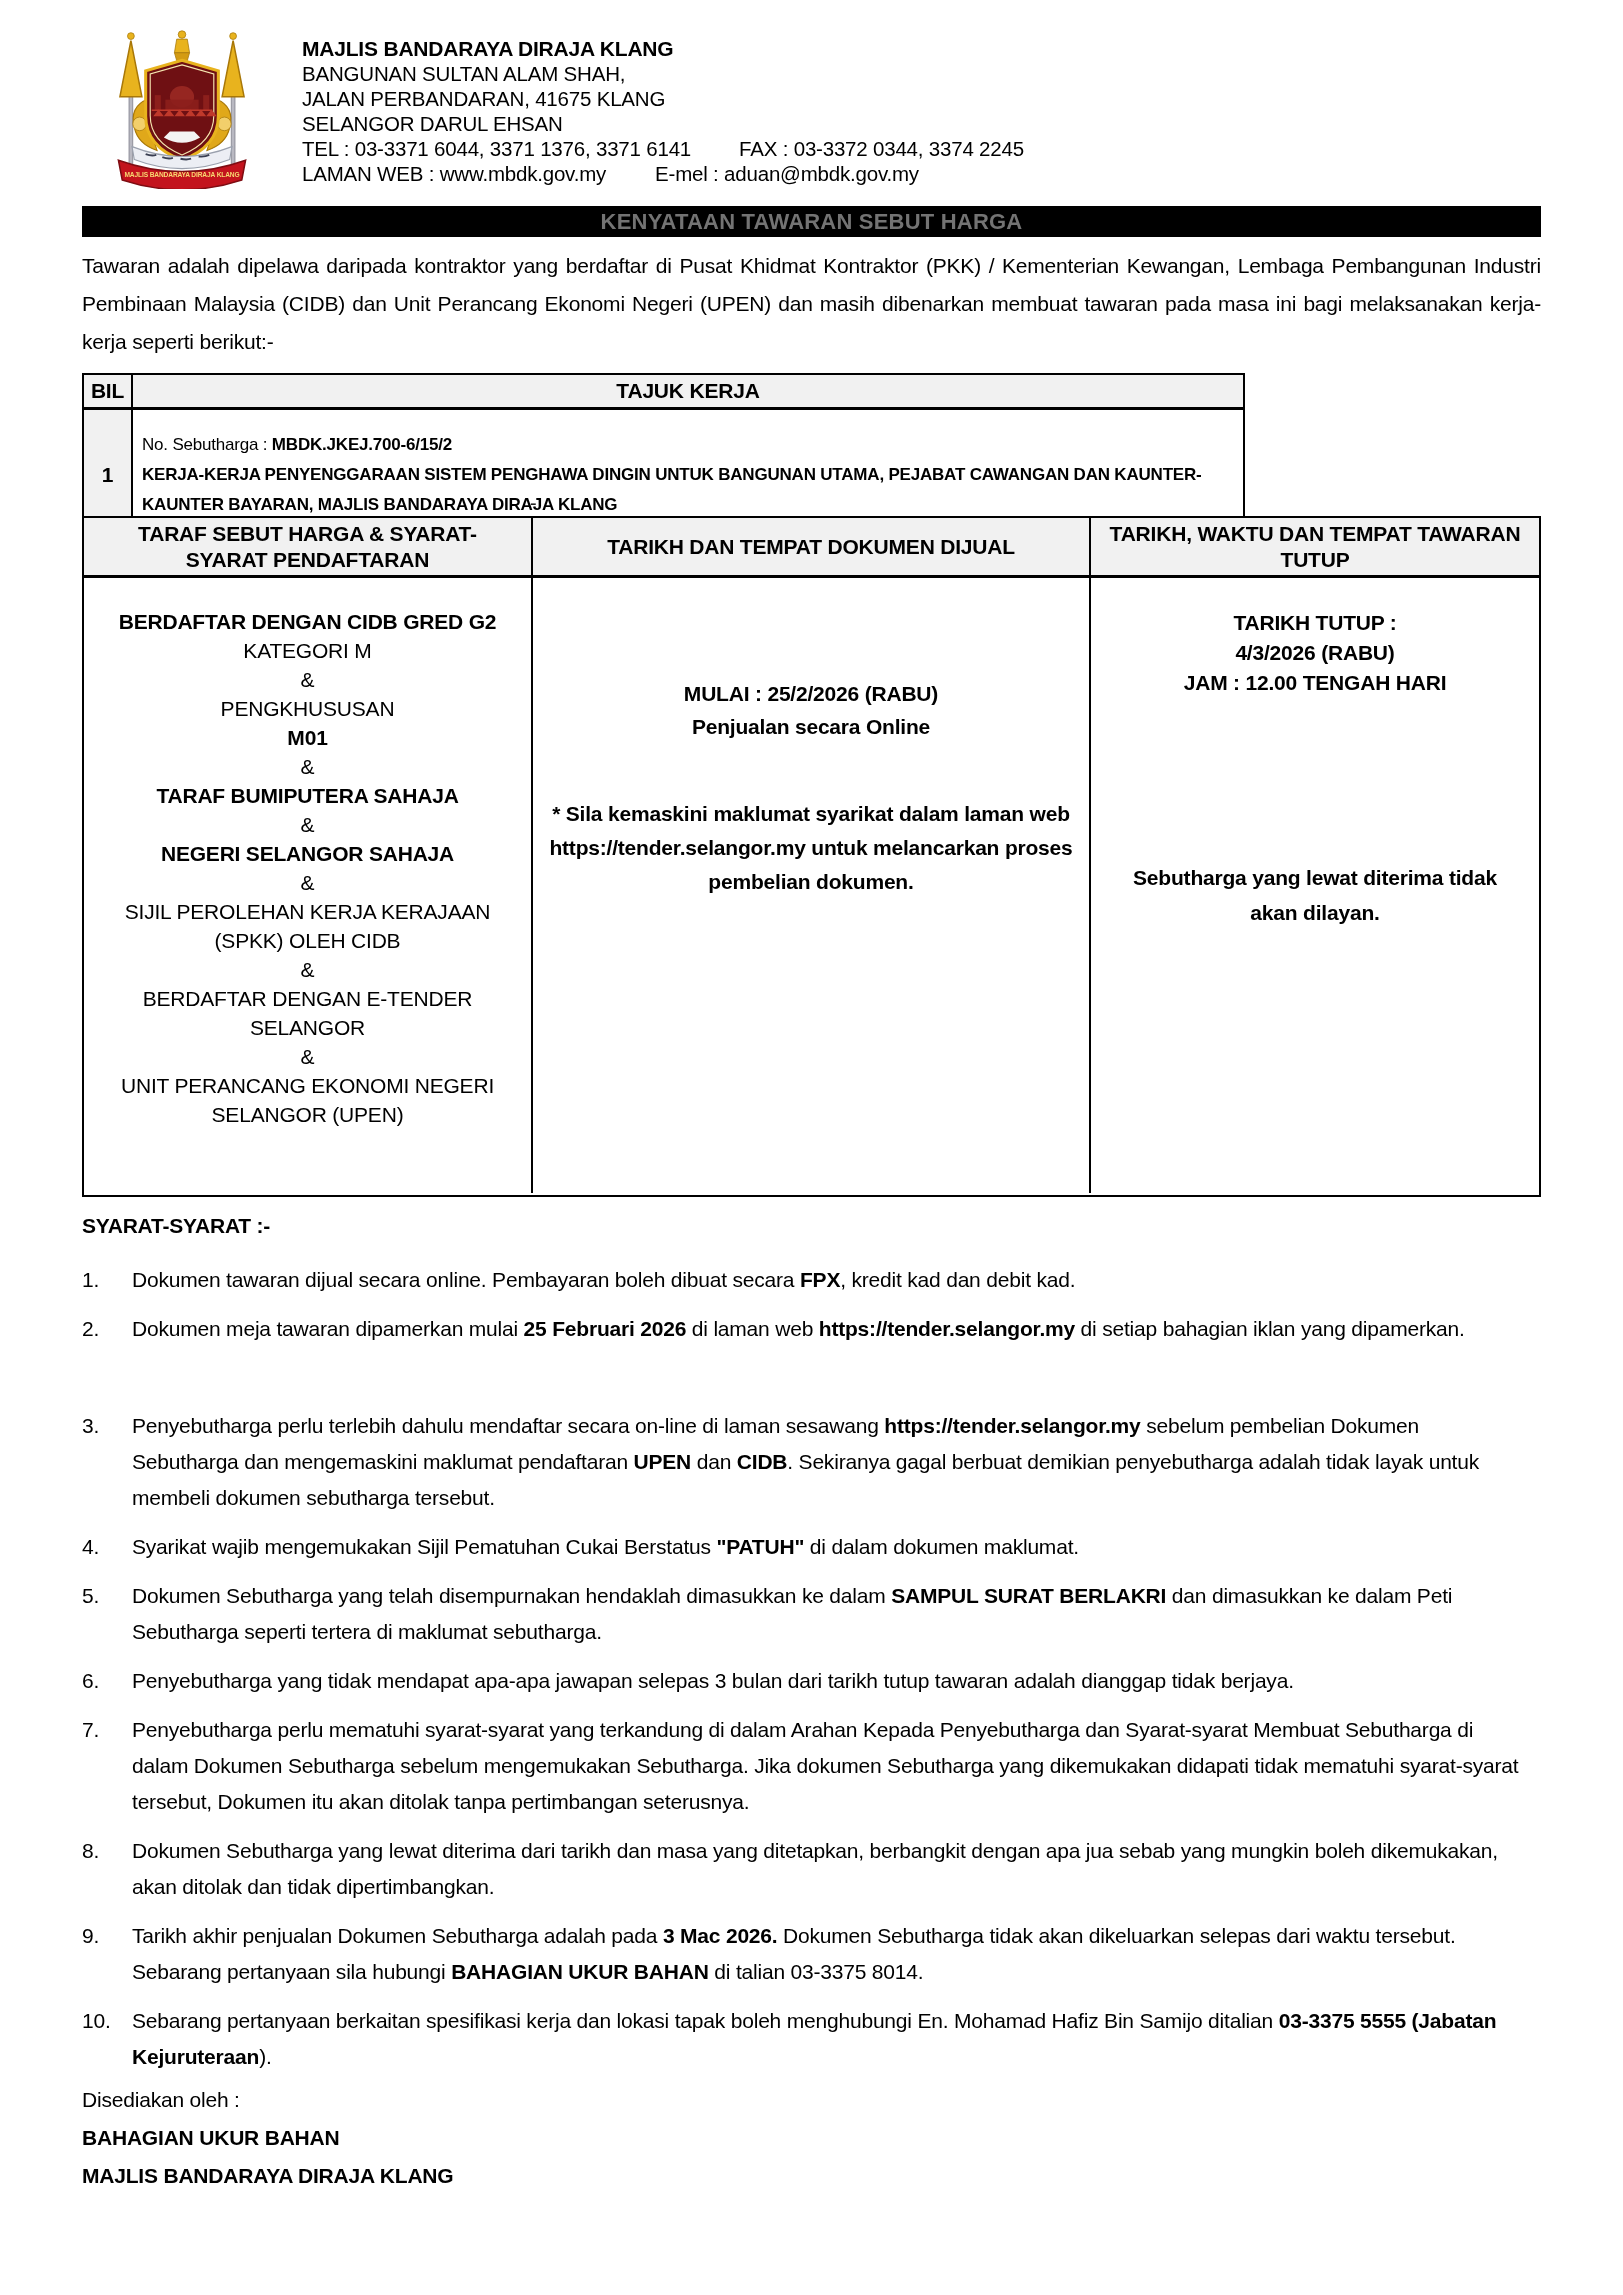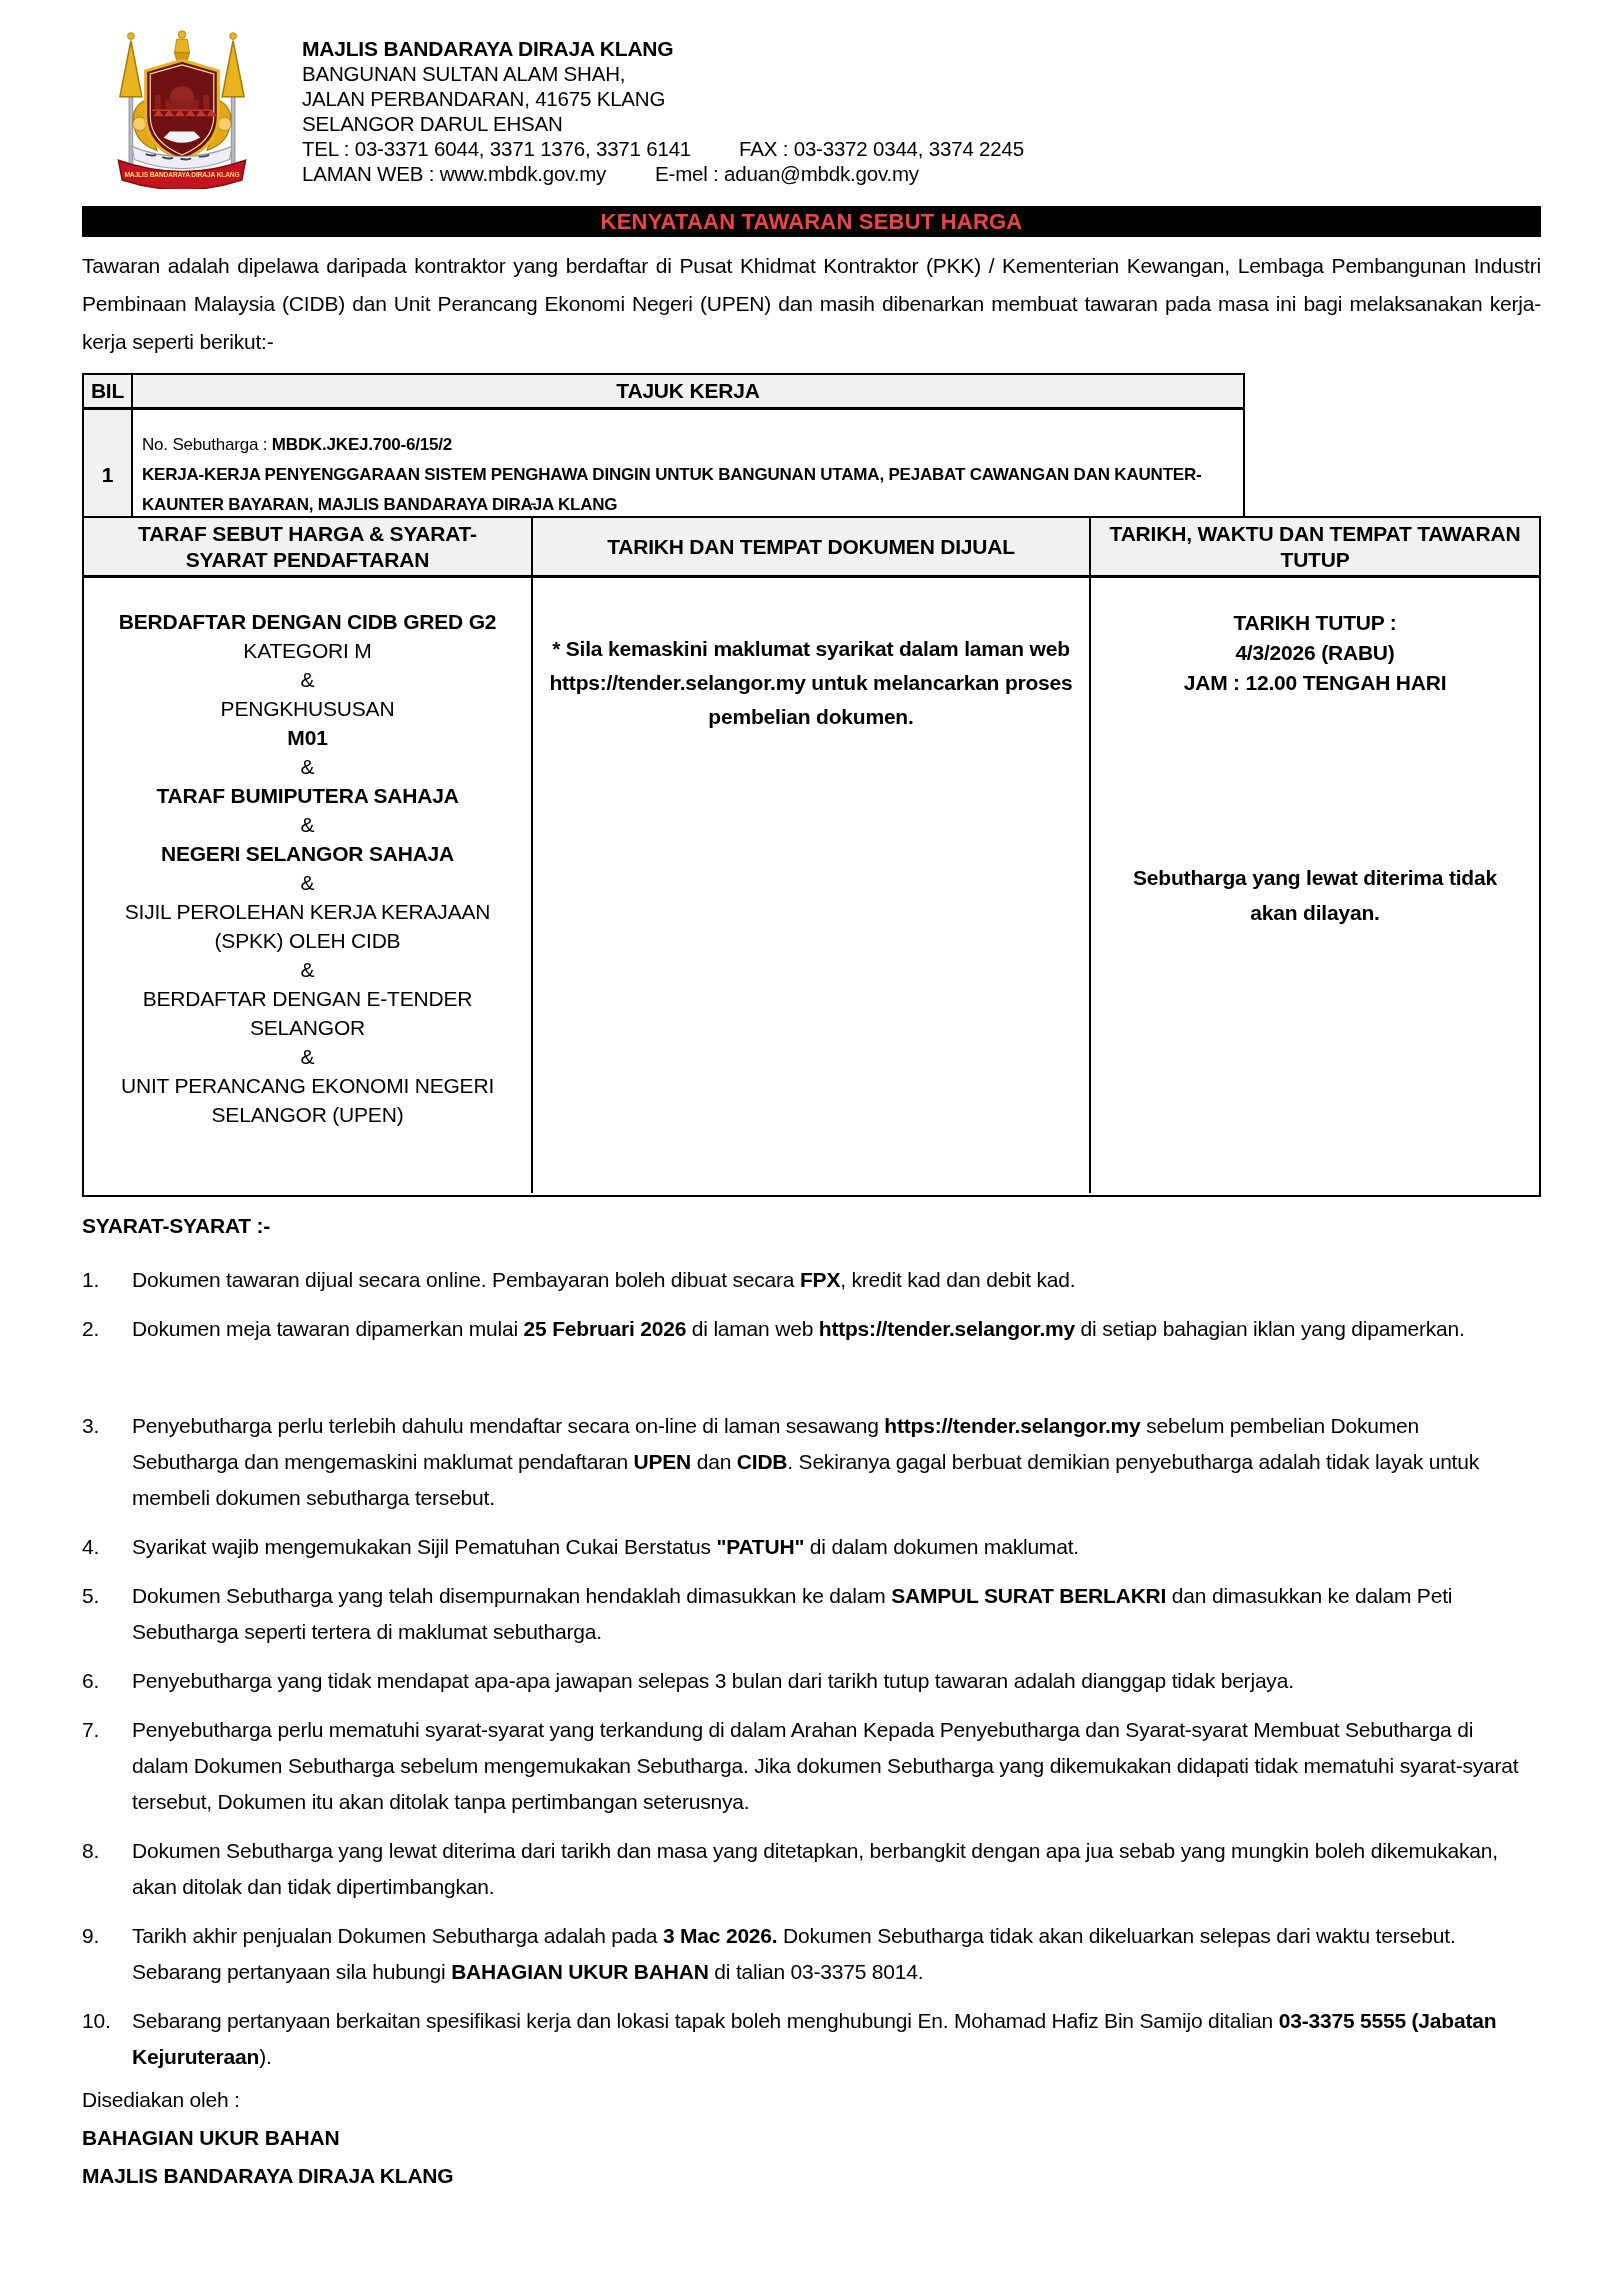--- a/index.html
+++ b/index.html
@@ -14,21 +14,21 @@
   .letterhead { position:absolute; left:106px; top:27px; display:flex; align-items:flex-start; }
   .crest { flex:0 0 auto; }
   .org-block { margin-left:44px; padding-top:9px; font-size:20.5px; line-height:25px; }
   .org-name { font-weight:bold; font-size:21px; }
   .contact-line span + span { margin-left:48px; }
   .web-line span + span { margin-left:49px; }
 
   
   .titlebar {
     position:absolute; left:82px; top:206px; width:1459px; height:31px;
-    background:#000; color:#ef4444; font-weight:bold; font-size:22px;
+    background:#000; color:#737373; font-weight:bold; font-size:22px;
     display:flex; align-items:center; justify-content:center; letter-spacing:0.2px;
   }
 
   
   .intro {
     position:absolute; left:82px; top:247px; width:1459px;
     font-size:21px; line-height:38px; text-align:justify; margin:0;
   }
 
   
@@ -172,20 +172,24 @@
             <div class="t2-line">(SPKK) OLEH CIDB</div>
             <div class="t2-line">&amp;</div>
             <div class="t2-line">BERDAFTAR DENGAN E-TENDER</div>
             <div class="t2-line">SELANGOR</div>
             <div class="t2-line">&amp;</div>
             <div class="t2-line">UNIT PERANCANG EKONOMI NEGERI</div>
             <div class="t2-line">SELANGOR (UPEN)</div>
           </div>
       </div>
       <div class="c2 cell">
+        <div class="mulai-group">
+          <div>MULAI : 25/2/2026 (RABU)</div>
+          <div>Penjualan secara Online</div>
+        </div>
         <div class="online-note" id="online-note">
             <div>* Sila kemaskini maklumat syarikat dalam laman web</div>
             <div>https://tender.selangor.my untuk melancarkan proses</div>
             <div>pembelian dokumen.</div>
           </div>
       </div>
       <div class="c3 cell">
         <div class="tutup-group">
           <div>TARIKH TUTUP :</div>
           <div>4/3/2026 (RABU)</div>

